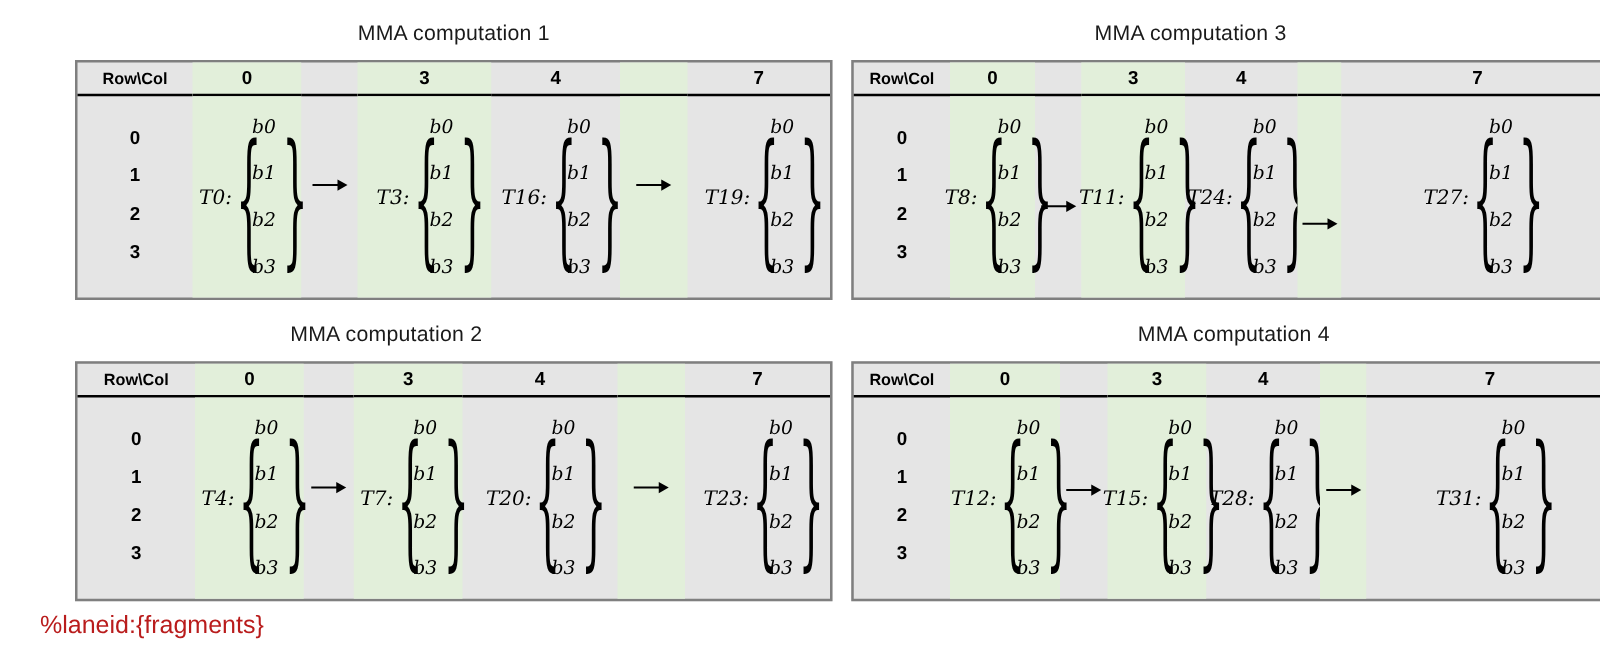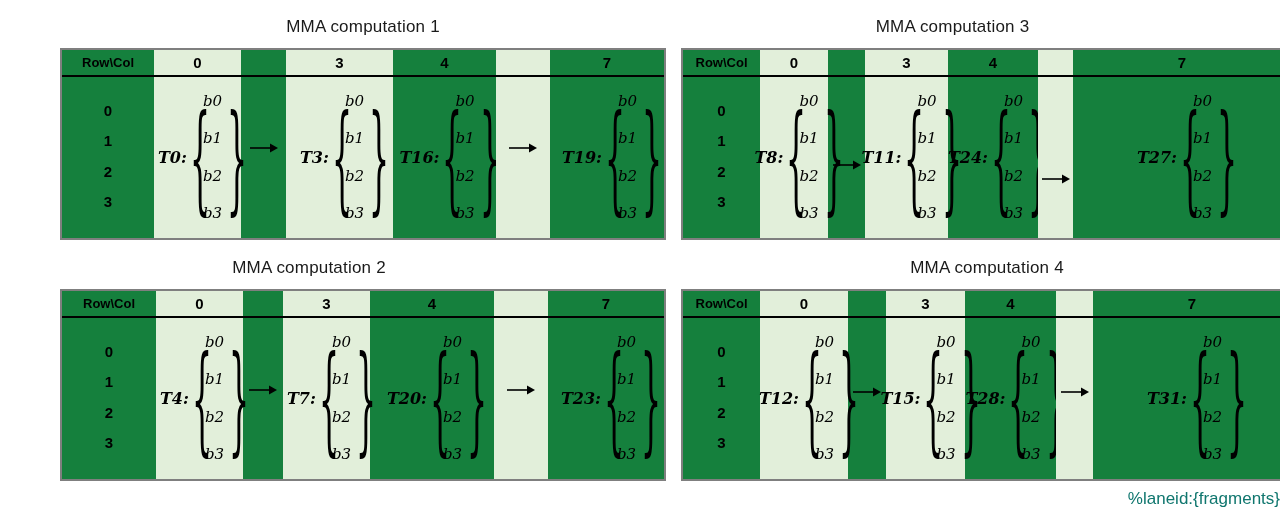--- a/index.html
+++ b/index.html
@@ -11,52 +11,52 @@
   .p1{left:28px;top:13px;width:606px;}
   .p2{left:28px;top:254px;width:498px;}
   .p3{left:649px;top:13px;width:543px;}
   .p4{left:649px;top:254px;width:612px;}
 
   .ptitle{height:35px;display:flex;align-items:center;justify-content:center;
           padding-bottom:8px;box-sizing:border-box;font-size:17px;color:#1a1a1a;
           letter-spacing:.2px;}
 
   .tbl{display:grid;grid-template-rows:27px 161px;box-sizing:border-box;
-       border:2px solid #7f7f7f;background:#15803d;}
+       border:2px solid #7f7f7f;background:#e5e5e5;}
   .p1 .tbl{width:606px;grid-template-columns:92px 87px 45px 107px 103px 54px 114px;}
   .p2 .tbl{width:606px;grid-template-columns:94px 87px 40px 87px 124px 54px 116px;}
   .p3 .tbl{width:612px;grid-template-columns:77px 68px 37px 83px 90px 35px 218px;}
   .p4 .tbl{width:612px;grid-template-columns:77px 88px 38px 79px 91px 37px 198px;}
 
   .hc{border-bottom:2px solid #000;display:flex;align-items:center;justify-content:center;
       font-weight:bold;font-size:15px;box-sizing:border-box;}
   .hc.rc{font-size:13px;}
   .g{background:#E2EFDA;}
 
   .bc{display:flex;align-items:center;justify-content:center;position:relative;}
 
   .rows{display:flex;flex-direction:column;justify-content:space-between;align-items:center;
         padding:25px 0 28px;box-sizing:border-box;font-weight:bold;font-size:15px;}
 
   .mg{display:flex;align-items:center;height:161px;}
-  .tl{font-family:"DejaVu Serif",serif;font-style:italic;font-size:16px;margin-right:1px;white-space:nowrap;font-weight:bold;}
+  .tl{font-family:"DejaVu Serif",serif;font-style:italic;font-size:16px;margin-right:1px;white-space:nowrap;}
   .br{font-family:"DejaVu Serif",serif;font-size:46px;line-height:54px;width:12px;text-align:center;
       transform:scaleY(2.55) scaleX(0.7);transform-origin:center;display:inline-block;}
   .vals{display:flex;flex-direction:column;justify-content:space-between;height:128px;
         padding:0 3px;box-sizing:border-box;}
   .vals span{font-family:"DejaVu Serif",serif;font-style:italic;font-size:15px;line-height:1;}
 
   .arrow{position:relative;}
   .p1 .arrow{top:-10px;}
   .p2 .arrow{top:-9px;}
   .p3 .a1{top:7px;}
   .p3 .a2{top:21px;}
   .p4 .arrow{top:-7px;}
 
-  .caption{position:absolute;top:489px;left:0;width:100%;text-align:right;font-size:17px;color:#0f766e;}
+  .caption{position:absolute;top:489px;left:0;width:100%;text-align:left;font-size:20px;color:#b91c1c;}
 </style>
 </head>
 <body>
 
 <div class="page">
 
   <div class="panel p1">
     <div class="ptitle">MMA computation 1</div>
     <div class="tbl">
       <div class="hc rc">Row\Col</div>

